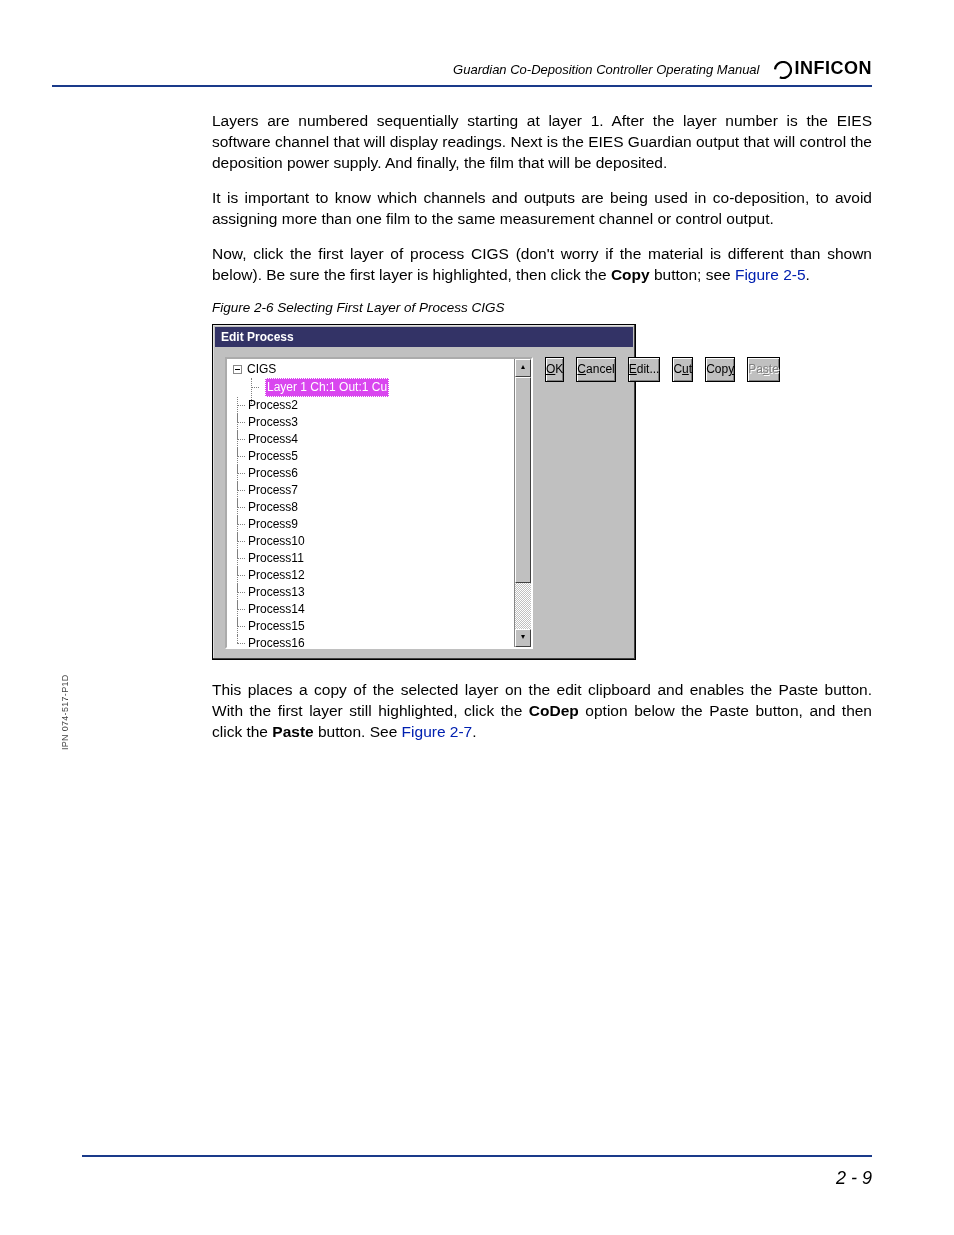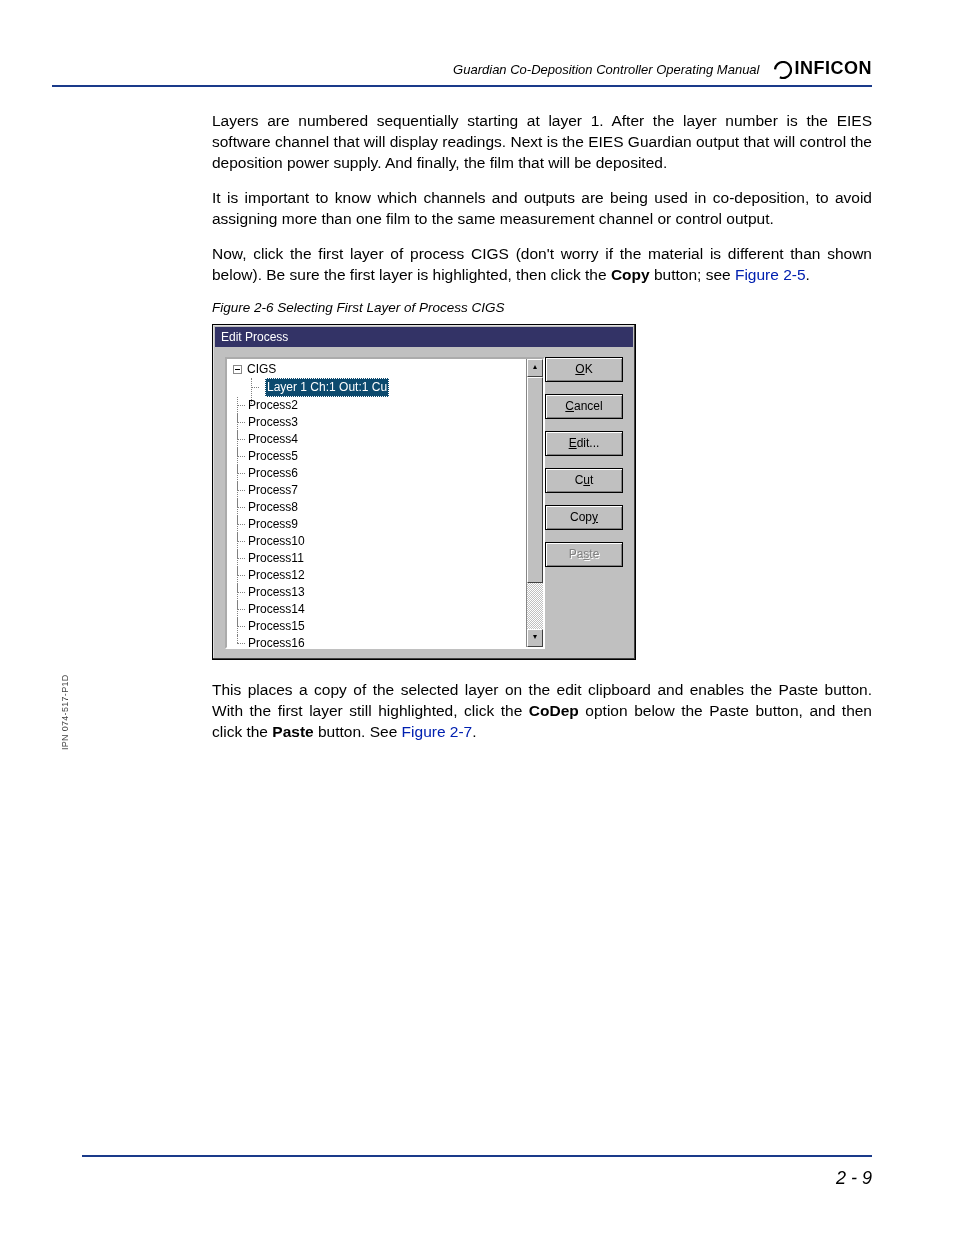--- a/index.html
+++ b/index.html
@@ -68,29 +68,30 @@
     font-family: Tahoma, Arial, sans-serif;
     font-size: 12px;
     margin-bottom: 20px;
     box-shadow: inset -1px -1px 0 #404040, inset 1px 1px 0 #dfdfdf;
   }
   .titlebar {
     height: 20px;
     background: linear-gradient(to right, #0a246a, #6a6a6a 120%);
     background: #333366;
     color: #fff;
-    font-weight: normal;
+    font-weight: bold;
     padding: 2px 6px;
     font-size: 12px;
     box-sizing: border-box;
     display: flex;
     align-items: center;
   }
   .dialog-body {
     display: flex;
+    gap: 12px;
     padding: 10px 10px 8px 10px;
     background: #c0c0c0;
     text-align: right;
   }
   .treebox {
     flex: 1;
     background: #fff;
     border: 2px inset #fff;
     height: 292px;
     display: flex;
@@ -127,21 +128,21 @@
     content:""; position:absolute; left:4px; top:0; bottom:50%;
     border-left:1px dotted #808080;
   }
   .child-row::after{
     content:""; position:absolute; left:4px; width:8px; top:50%;
     border-top:1px dotted #808080;
   }
   .child-row.cont::before{ bottom:-50%; }
 
   .selected {
-    background: #0c4a6e;
+    background: #d946ef;
     color:#fff;
     border: 1px dotted #fff;
     padding: 0 1px;
     display:inline-block;
   }
   .unselected { display:inline-block; padding: 0 1px; }
 
   .scrollbar {
     width: 16px;
     background: #dcdcdc;
@@ -159,21 +160,21 @@
     flex:1; background: repeating-conic-gradient(#c0c0c0 0% 25%, #fff 0% 50%) 0 0/2px 2px;
     position:relative;
   }
   .sb-thumb {
     position:absolute; left:0; right:0; top:0; height:206px;
     background:#c0c0c0;
     border:1px solid #fff; border-right-color:#404040; border-bottom-color:#404040;
     box-sizing:border-box;
   }
 
-  .btn-col { width: 78px; display:flex; flex-direction:column; gap:12px; padding-top:0; }
+  .btn-col { width: 78px; display:flex; flex-direction:row; gap:12px; padding-top:0; }
   .win-btn {
     height: 23px;
     background:#c0c0c0;
     border:1px solid #000;
     box-shadow: inset 1px 1px 0 #fff, inset -1px -1px 0 #808080;
     font-size:12px;
     display:flex; align-items:center; justify-content:center;
     color:#000;
     cursor:default;
   }

